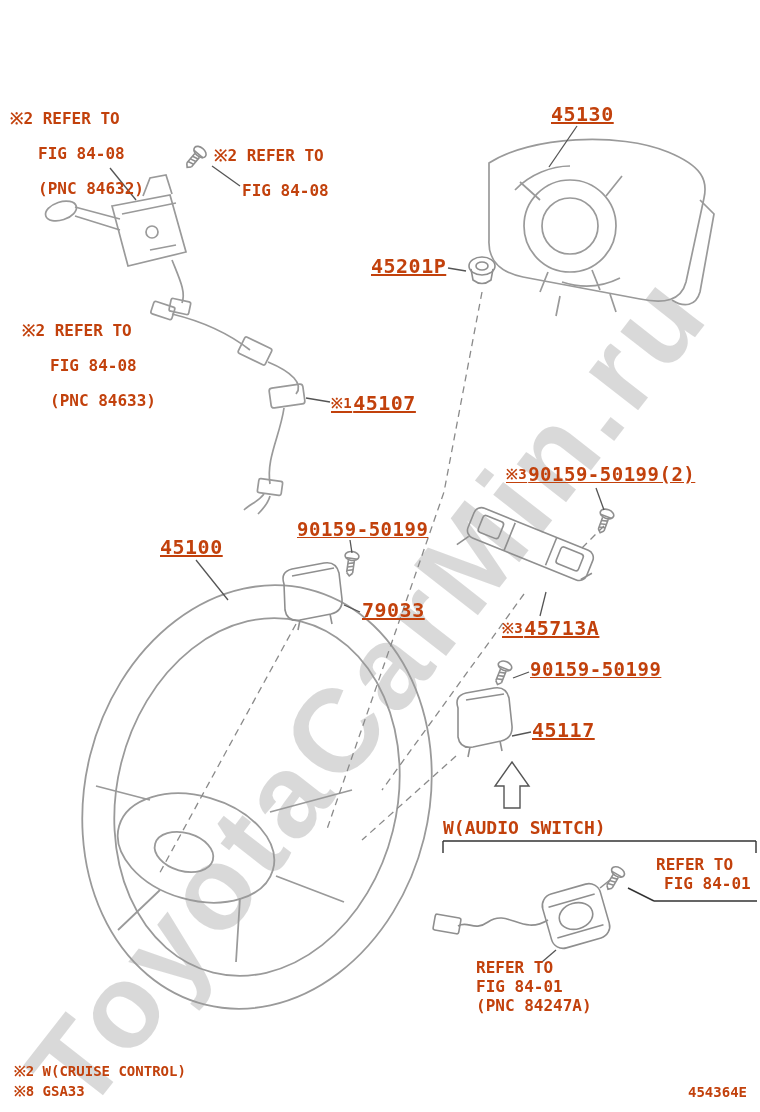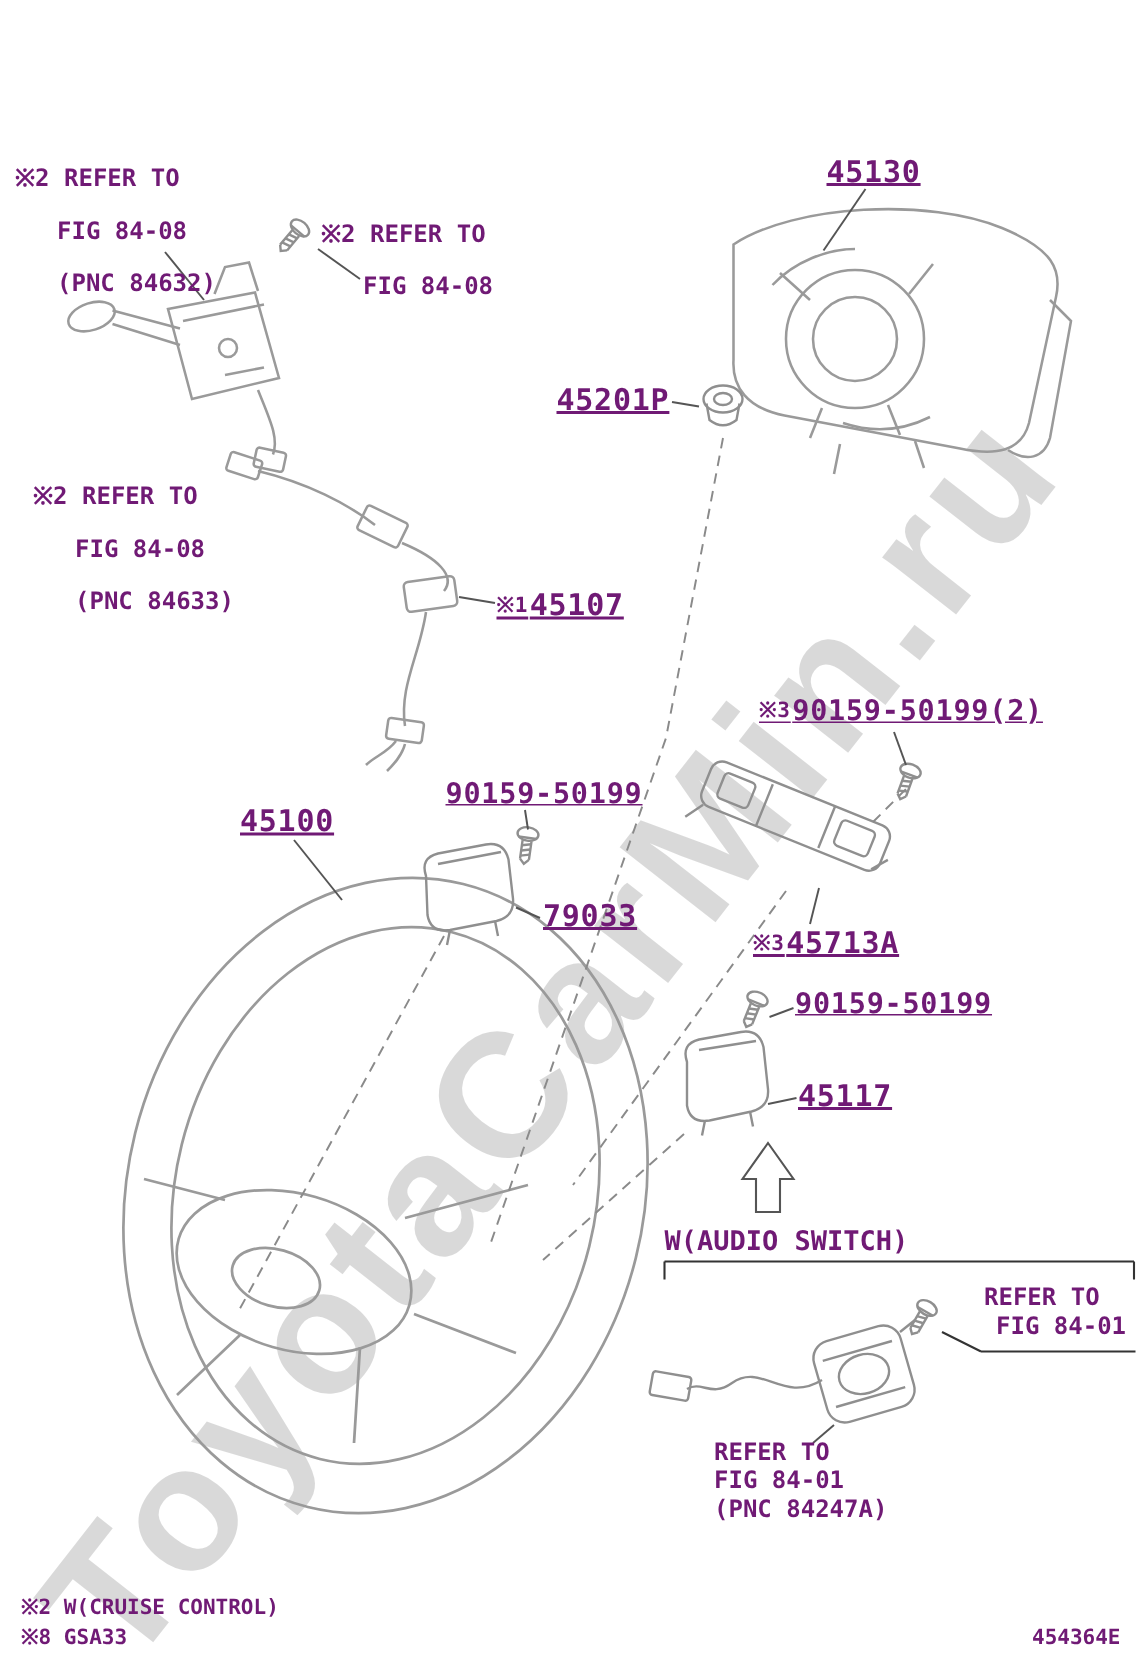--- a/index.html
+++ b/index.html
@@ -21,21 +21,21 @@
     font-weight:700;
     font-size:118px;
     letter-spacing:6px;
     color:rgba(0,0,0,0.15);
     white-space:nowrap;
     pointer-events:none;
   }
 
   svg.art { position:absolute; left:0; top:0; }
 
-  .label { position:absolute; color:#701a75; font-weight:700; white-space:nowrap; }
+  .label { position:absolute; color:#c2410c; font-weight:700; white-space:nowrap; }
   .ref   { font-size:16px; line-height:19px; }
   .ref .line { display:block; }
   .ref .ind  { padding-left:28px;margin-top:16px; }
   .ref .ind8 { padding-left:8px; }
   .part  { font-size:20px; letter-spacing:0.5px;text-decoration:underline; }
   .part .note { font-size:14px; vertical-align:2px; margin-right:1px; }
   .mid   { font-size:19px; }
   .small { font-size:18px; }
   .fn    { font-size:14px; }
 

